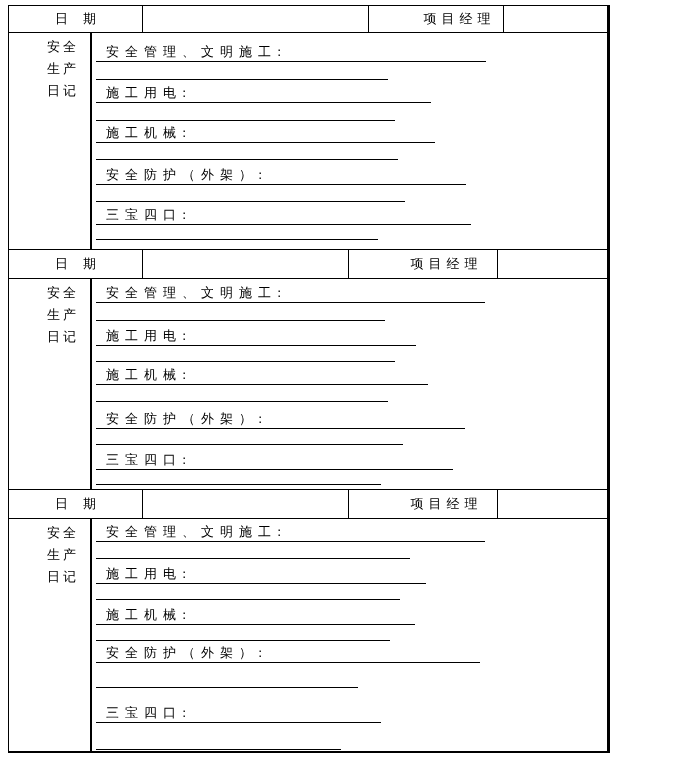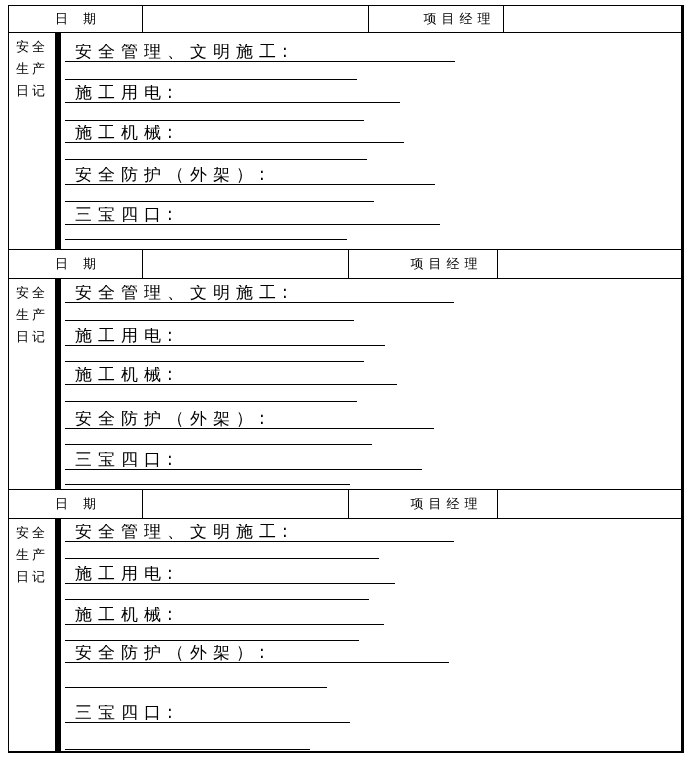--- a/index.html
+++ b/index.html
@@ -13,21 +13,21 @@
     position: relative;
     width: 693px;
     height: 775px;
     background: #ffffff;
     overflow: hidden;
   }
   .form-table {
     position: absolute;
     left: 8px;
     top: 5px;
-    width: 676px;
+    width: 602px;
     box-sizing: border-box;
     border: 1px solid #000;
     border-right-width: 3px;
     border-bottom-width: 2px;
     background: #fff;
   }
   .section { border-bottom: 1px solid #000; }
   .section:last-child { border-bottom: none; }
 
   .header-row {
@@ -48,23 +48,24 @@
     font-size: 13px;
     white-space: nowrap;
   }
   .date-label .cell-text { letter-spacing: 15px; padding-left: 15px; }
   .pm-label .cell-text   { letter-spacing: 5px;  padding-left: 5px; margin-left: 42px; }
 
   .body-row { display: flex; align-items: stretch; }
   .sidebar {
     width: 52px;
     box-sizing: border-box;
-    border-right: 6px solid #000000;
+    border-right: 2px solid #000000;
     padding: 3px 12px 0 7px;
     flex-shrink: 0;
+    margin-left: 31px;
   }
   .sidebar-line {
     font-size: 13px;
     letter-spacing: 3px;
     line-height: 22px;
     white-space: nowrap;
   }
   .content {
     flex: 1;
     box-sizing: border-box;
@@ -73,21 +74,21 @@
   .line-row {
     display: flex;
     align-items: flex-end;
     padding-left: 4px;
     box-sizing: border-box;
   }
   .uline {
     display: inline-block;
     box-sizing: border-box;
     border-bottom: 1px solid #000;
-    font-size: 17px;
+    font-size: 13px;
     line-height: 15px;
     padding-bottom: 2px;
     white-space: nowrap;
     overflow: hidden;
   }
   .uline.label {
     padding-left: 10px;
     letter-spacing: 6px;
   }
 </style>

